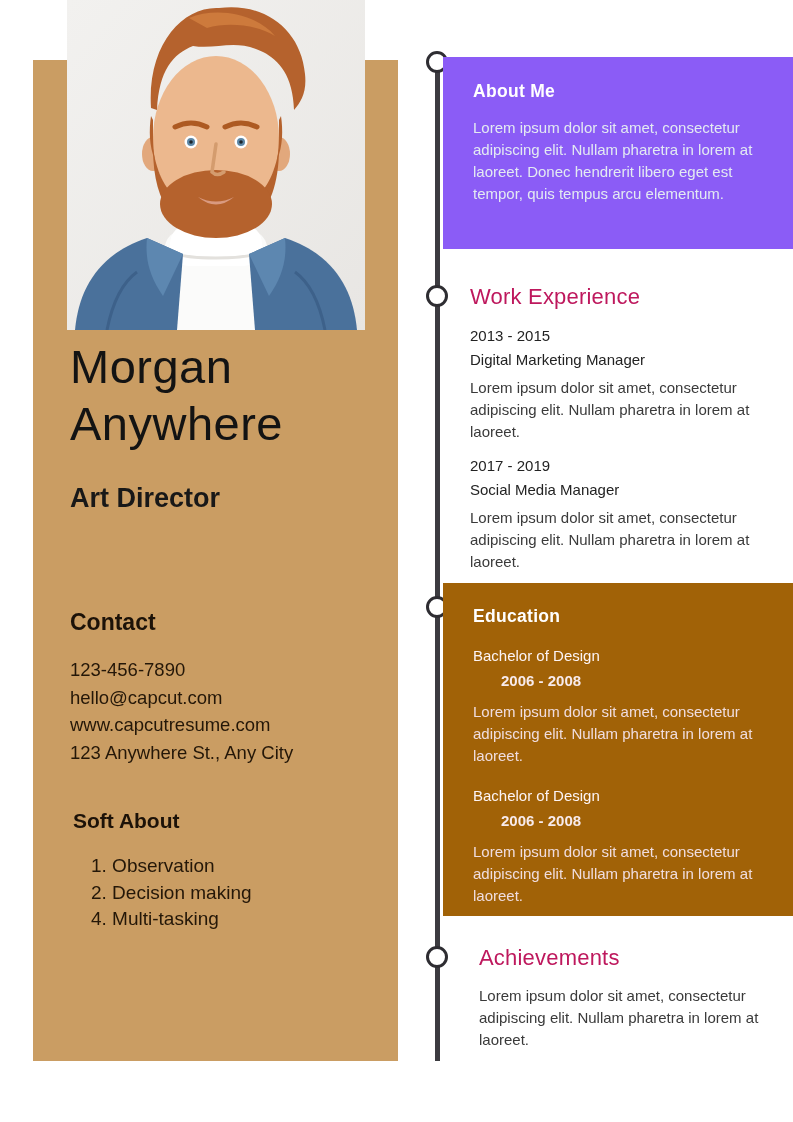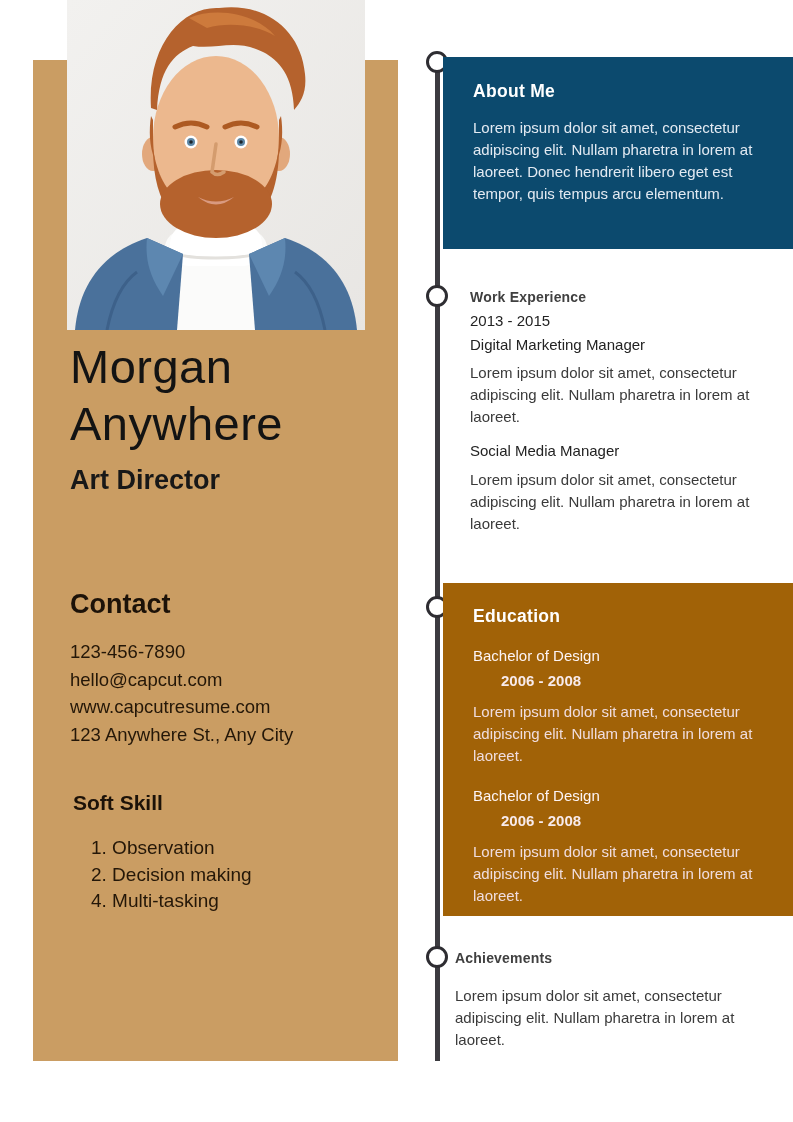--- a/index.html
+++ b/index.html
@@ -25,23 +25,23 @@
     width: 298px; height: 330px;
     overflow: hidden;
   }
   .photo svg { display: block; width: 298px; height: 330px; }
 
   .panel-text {
     position: absolute; left: 70px; top: 338px; width: 305px;
   }
   .name { font-size: 47px; line-height: 57px; font-weight: 400; color: #131313; letter-spacing: 0.5px; }
   .name span { display: block; }
-  .job-title { margin-top: 12px; font-size: 27px; line-height: 33px; font-weight: 600; color: #181818; }
-
-  .contact-heading { margin-top: 92px; font-size: 27px; line-height: 30px; font-weight: 700; color: #1c1208; }
+  .job-title { margin-top: 30px; font-size: 27px; line-height: 33px; font-weight: 600; color: #181818; }
+
+  .contact-heading { margin-top: 92px; font-size: 23px; line-height: 30px; font-weight: 700; color: #1c1208; }
   .contact-list { margin-top: 19px; list-style: none; }
   .contact-list li { font-size: 18.5px; line-height: 27.5px; color: #241708; }
 
   .skills-heading { margin-top: 40px; margin-left: 3px; font-size: 21px; line-height: 30px; font-weight: 700; color: #1c1208; }
   .skills-list { margin-top: 17px; margin-left: 21px; list-style: none; }
   .skills-list li { font-size: 19px; line-height: 26.5px; color: #241708; }
 
   
   .timeline-line {
     position: absolute; left: 435px; top: 62px;
@@ -54,46 +54,46 @@
   }
   .dot-about { top: 51px; }
   .dot-work { top: 285px; }
   .dot-education { top: 596px; }
   .dot-achievements { top: 946px; }
 
   
   .about-box {
     position: absolute; left: 443px; top: 57px;
     width: 350px; height: 192px;
-    background: #0c4a6e; color: #ffffff;
+    background: #8b5cf6; color: #ffffff;
     padding: 21px 30px;
   }
   .box-heading { font-size: 17.5px; line-height: 26px; font-weight: 600; color: #ffffff; letter-spacing: 0.3px; }
   .about-body { margin-top: 13px; width: 286px; font-size: 15px; line-height: 22px; color: #e3eaf2; }
 
   .work-section { position: absolute; left: 470px; top: 285px; width: 308px; }
-  .section-heading { font-size: 14px; line-height: 24px; font-weight: 700; color: #404040; letter-spacing: 0.2px; }
-  .job { }
+  .section-heading { font-size: 22px; line-height: 24px; font-weight: 400; color: #be185d; letter-spacing: 0.2px; }
+  .job { margin-top: 15px; }
   .job + .job { margin-top: 11px; }
   .job-dates, .job-role { font-size: 15px; line-height: 23.5px; color: #232323; }
   .job-body { margin-top: 6px; font-size: 15px; line-height: 22px; color: #3a3a3a; }
 
   .education-box {
     position: absolute; left: 443px; top: 583px;
     width: 382px; height: 333px;
     background: #a16207; color: #ffffff;
     padding: 20px 30px;
   }
   .edu-entry { margin-top: 14px; }
   .edu-entry + .edu-entry { margin-top: 16px; }
   .edu-degree { font-size: 15px; line-height: 25px; font-weight: 400; color: #fdf4f5; }
   .edu-dates { font-size: 15px; line-height: 25px; font-weight: 600; color: #f8ebec; margin-left: 28px; }
   .edu-body { margin-top: 8px; width: 292px; font-size: 15px; line-height: 22px; color: #f0dddf; }
 
-  .achievements-section { position: absolute; left: 455px; top: 946px; width: 308px; }
+  .achievements-section { position: absolute; left: 479px; top: 946px; width: 308px; }
   .achievements-body { margin-top: 15px; font-size: 15px; line-height: 22px; color: #3a3a3a; }
 </style>
 </head>
 <body>
 
 <div class="page">
 
   <div class="left-panel"></div>
 
   <div class="photo">
@@ -156,21 +156,21 @@
     <div class="job-title">Art Director</div>
 
     <div class="contact-heading">Contact</div>
     <ul class="contact-list">
       <li>123-456-7890</li>
       <li>hello@capcut.com</li>
       <li>www.capcutresume.com</li>
       <li>123 Anywhere St., Any City</li>
     </ul>
 
-    <div class="skills-heading">Soft Skill</div>
+    <div class="skills-heading">Soft About</div>
     <ul class="skills-list">
       <li>1. Observation</li>
       <li>2. Decision making</li>
       <li>4. Multi-tasking</li>
     </ul>
   </div>
 
   <div class="timeline-line"></div>
   <div class="timeline-dot dot-about"></div>
   <div class="timeline-dot dot-work"></div>
@@ -183,20 +183,21 @@
   </section>
 
   <section class="work-section">
     <div class="section-heading">Work Experience</div>
     <div class="job">
       <div class="job-dates">2013 - 2015</div>
       <div class="job-role">Digital Marketing Manager</div>
       <p class="job-body">Lorem ipsum dolor sit amet, consectetur adipiscing elit. Nullam pharetra in lorem at laoreet.</p>
     </div>
     <div class="job">
+      <div class="job-dates">2017 - 2019</div>
       <div class="job-role">Social Media Manager</div>
       <p class="job-body">Lorem ipsum dolor sit amet, consectetur adipiscing elit. Nullam pharetra in lorem at laoreet.</p>
     </div>
   </section>
 
   <section class="education-box">
     <div class="box-heading">Education</div>
     <div class="edu-entry">
       <div class="edu-degree">Bachelor of Design</div>
       <div class="edu-dates">2006 - 2008</div>

